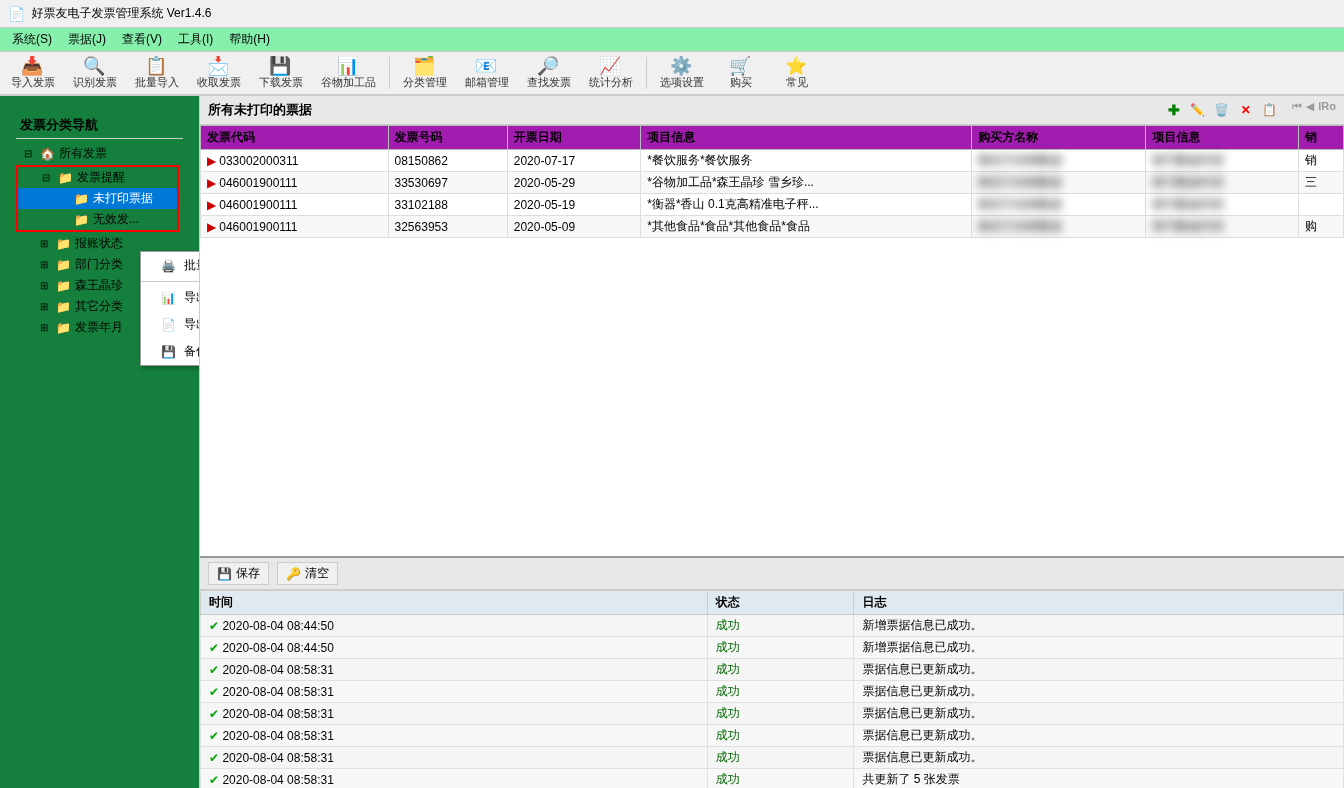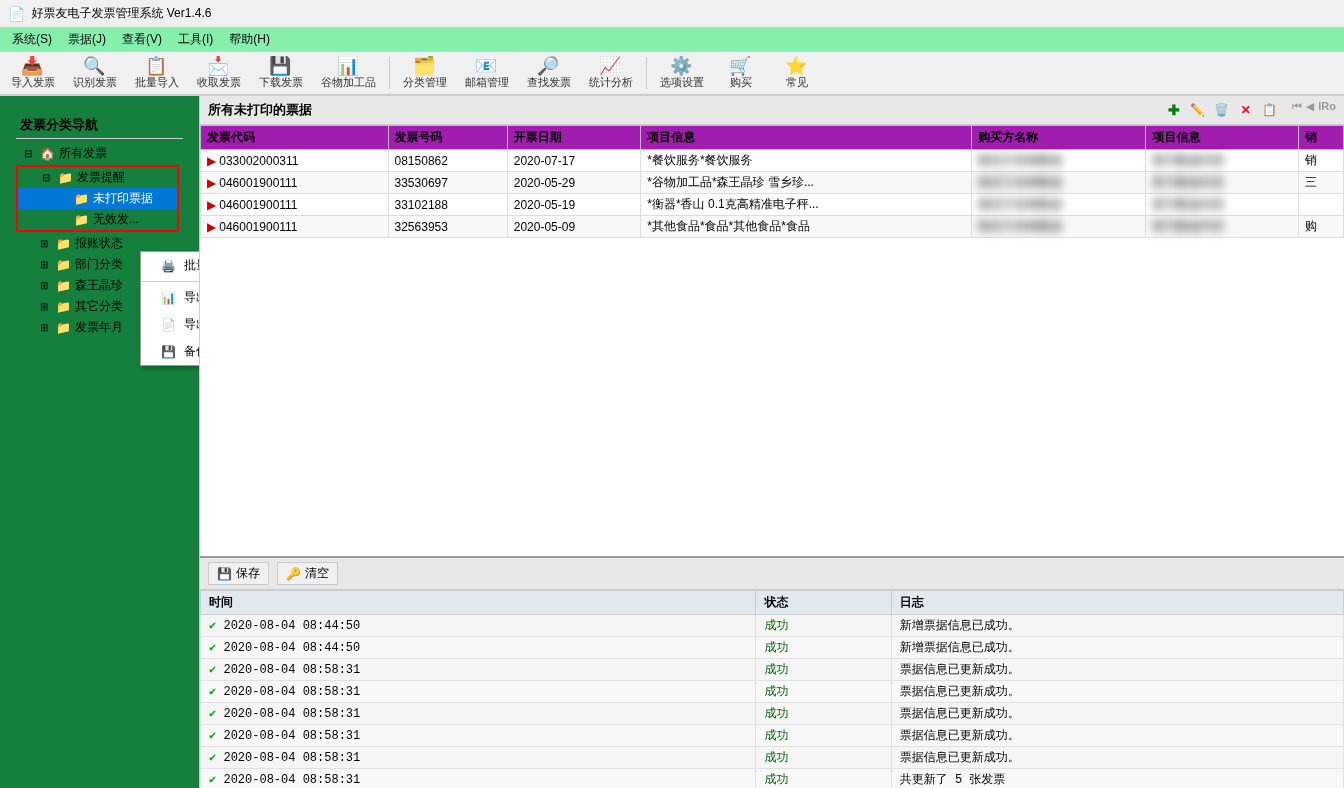--- a/index.html
+++ b/index.html
@@ -51,21 +51,21 @@
     .invoice-table-wrap { flex: 1; overflow: auto; background: white; }
     .invoice-table { width: 100%; border-collapse: collapse; font-size: 12px; }
     .invoice-table th { background: #a21caf; border: 1px solid #bbb; padding: 3px 6px; text-align: left; white-space: nowrap; position: sticky; top: 0; }
     .invoice-table td { border: 1px solid #ddd; padding: 2px 6px; white-space: nowrap; }
     .invoice-table tr:nth-child(even) { background: #f8f8f8; }
     
     
     .log-section { height: 230px; display: flex; flex-direction: column; background: #f5f5f5; }
     .log-toolbar { background: #e8e8e8; padding: 4px 8px; display: flex; gap: 8px; border-bottom: 1px solid #ccc; }
     .log-btn { display: flex; align-items: center; gap: 4px; padding: 2px 8px; cursor: pointer; border: 1px solid #ccc; background: #f0f0f0; font-size: 12px; }
-    .log-table-wrap { flex: 1; overflow: auto; font-family: Liberation Mono, monospace; }
+    .log-table-wrap { flex: 1; overflow: auto; }
     .log-table { width: 100%; border-collapse: collapse; font-size: 12px; }
     .log-table th { background: #e0e8f0; border: 1px solid #ccc; padding: 3px 8px; text-align: left; position: sticky; top: 0; }
     .log-table td { border: 1px solid #e0e0e0; padding: 2px 8px; }
     .log-table tr:nth-child(even) { background: #f8f8f8; }
     .status-success { color: #006600; }
   </style>
 </head>
 <body>
 
 <div class="title-bar">

